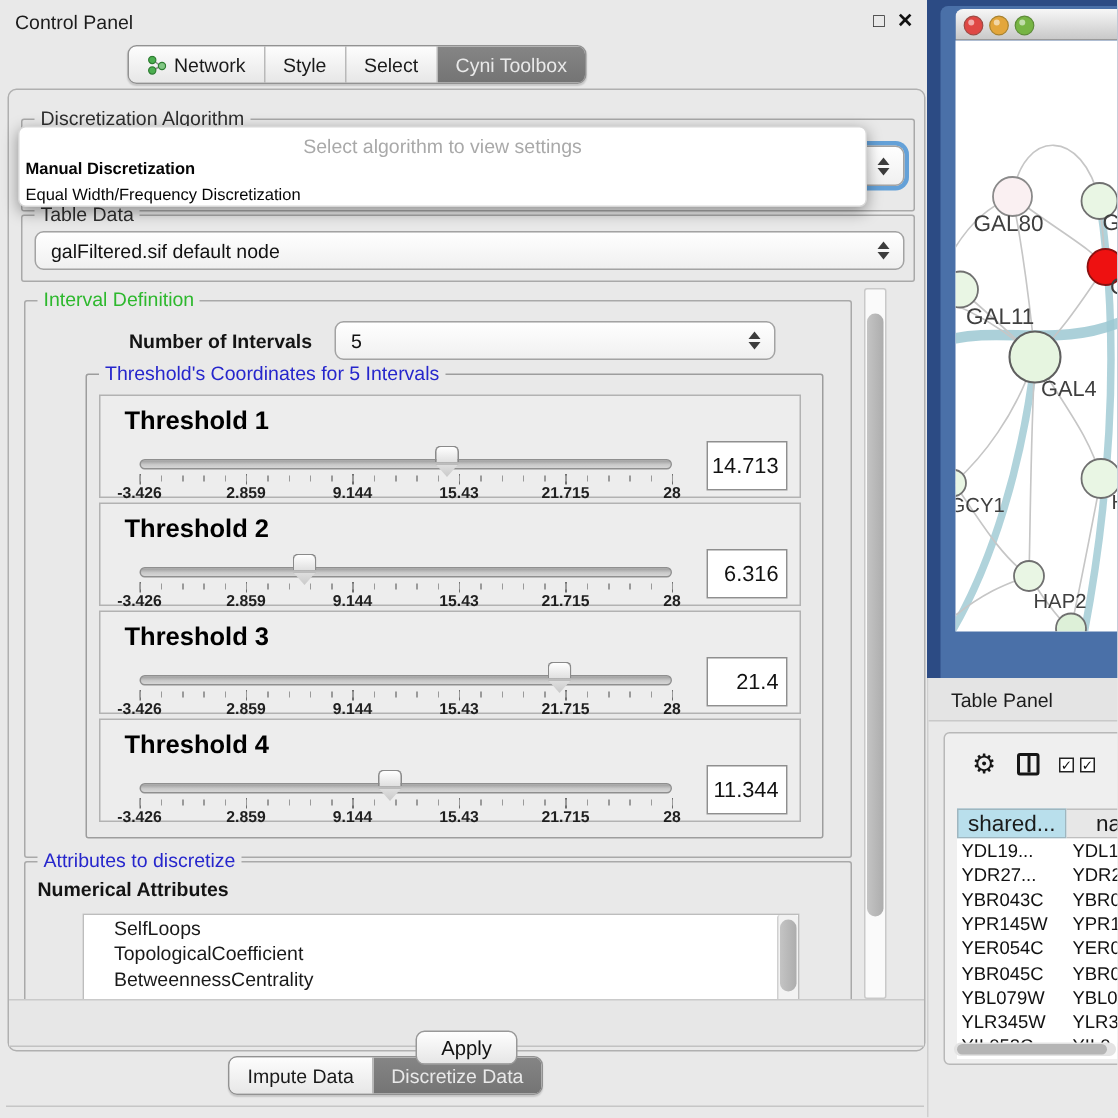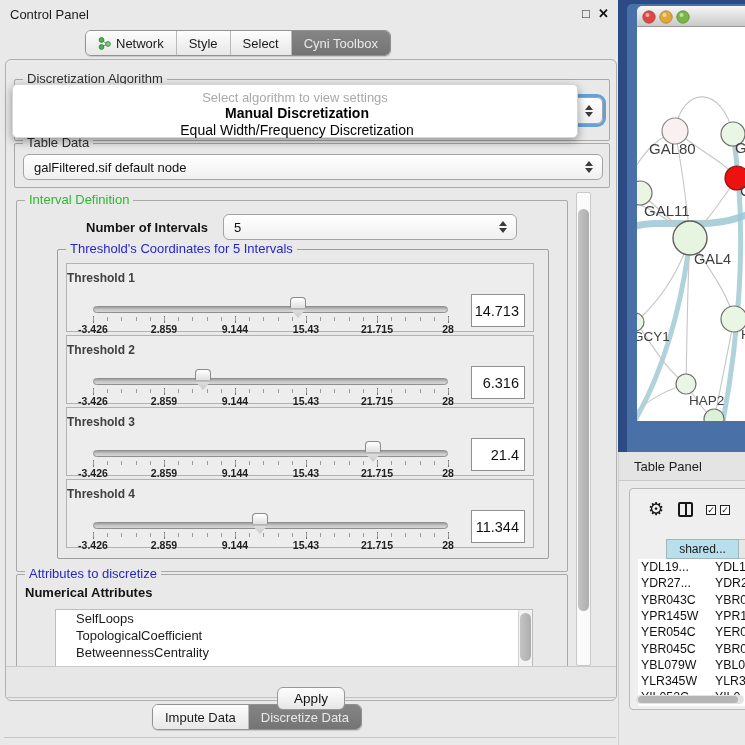--- a/index.html
+++ b/index.html
@@ -37,31 +37,31 @@
   .stepper { position:absolute; right:9px; top:50%; transform:translateY(-50%); display:flex; flex-direction:column; gap:2px; }
   .arr-up   { width:0; height:0; border-left:4px solid transparent; border-right:4px solid transparent; border-bottom:5px solid #3c3c3c; }
   .arr-down { width:0; height:0; border-left:4px solid transparent; border-right:4px solid transparent; border-top:5px solid #3c3c3c; }
 
   .combo-focused { box-shadow:0 0 0 3px #64a1d8; }
 
   
   .popup { position:absolute; left:12px; top:84px; width:566px; height:54px; background:#ffffff; border:1px solid #d7d7d7;
            border-radius:5px; box-shadow:0 3px 10px rgba(0,0,0,.38); z-index:60; }
   .popup-prompt { text-align:center; padding-top:5px; font-size:13px; color:#a9a9a9; }
-  .popup-item { padding-left:4px; font-size:14px; color:#050505; line-height:17px;text-align:center; }
+  .popup-item { padding-left:4px; font-size:11px; color:#050505; line-height:17px; }
   .popup-item.first { font-weight:bold; }
 
   
   .v-scrollbar { position:absolute; background:#fafafa; border:1px solid #c9c9c9; border-radius:2px; }
   .v-thumb { position:absolute; left:1px; width:11px; background:linear-gradient(90deg,#c4c4c4,#adadad); border-radius:6px; }
 
   
   .num-label { position:absolute; left:69px; top:19px; font-size:13px; font-weight:bold; color:#141414; }
   .th-panel { position:absolute; left:8px; width:468px; height:69px; background:#ededed; border:1px solid #b2b2b2; }
-  .th-label { position:absolute; left:0; top:7px; font-size:12px; font-weight:bold; color:#404040; }
+  .th-label { position:absolute; left:16px; top:7px; font-size:17px; font-weight:bold; color:#000000; }
   .track { position:absolute; left:26px; top:42px; width:355px; height:7px; border-radius:4px;
            background:linear-gradient(#9e9e9e,#c9c9c9 55%,#d6d6d6); border:1px solid #8f8f8f; }
   .thumb { position:absolute; top:33px; width:16px; height:11px; background:linear-gradient(#ffffff,#e0e0e0);
            border:1px solid #8a8a8a; border-bottom:none; border-radius:4px 4px 0 0; z-index:2; }
   .thumb::after { content:''; position:absolute; top:11px; left:-1px; width:16px; height:8px;
            background:linear-gradient(#dedede,#c9c9c9); clip-path:polygon(0 0,100% 0,50% 100%);
            border-top:1px solid #bbb; }
   .ticks-minor { position:absolute; left:26px; top:53px; width:356px; height:4px;
            background:repeating-linear-gradient(90deg,#9a9a9a 0 1px,transparent 1px 14.2px); }
   .ticks-major { position:absolute; left:26px; top:52px; width:356px; height:7px;
@@ -96,22 +96,22 @@
   .tp-region { position:absolute; left:618px; top:452px; width:127px; height:293px; background:#e9e9e9; border-left:1px solid #cfcfcf; }
   .tp-header { position:absolute; left:0; top:0; width:127px; height:29px; background:#e4e4e4; border-bottom:1px solid #c9c9c9; }
   .tp-title { position:absolute; left:15px; top:7px; font-size:13px; color:#1c1c1c; }
   .tp-body { position:absolute; left:10px; top:36px; width:120px; height:222px; background:#efefef; border:1px solid #b8b8b8; border-radius:4px; overflow:hidden; }
   .gear-ic { position:absolute; left:18px; top:9px; font-size:18px; color:#161616; }
   .split-ic { position:absolute; left:48px; top:13px; width:15px; height:15px; border:2px solid #161616; border-radius:2px; }
   .split-ic::after { content:''; position:absolute; left:5px; top:0; width:2px; height:11px; background:#161616; }
   .chk { position:absolute; top:16px; width:10px; height:10px; border:1.5px solid #222; background:#fff; font-size:9px; line-height:8px;
          text-align:center; color:#111; }
   .tbl { position:absolute; left:8px; top:50px; }
-  .tbl-hcell { position:absolute; top:0; height:20px; font-size:12px; color:#1a1a1a; display:flex; align-items:center; justify-content:center;
-               border:1px solid #9fb6bf;margin-left:28px; }
+  .tbl-hcell { position:absolute; top:0; height:20px; font-size:15px; color:#1a1a1a; display:flex; align-items:center; justify-content:center;
+               border:1px solid #9fb6bf; }
   .hc1 { left:0; width:73px; background:#b9dfec; }
   .hc2 { left:73px; width:78px; background:#e7e7e7; border-color:#bfbfbf; border-left:none; }
   .tbl-row { position:absolute; left:0; width:160px; height:16.3px; background:#fff; }
   .tc { position:absolute; top:1px; font-size:12.3px; color:#101010; white-space:nowrap; }
   .tc1 { left:3px; } .tc2 { left:77px; }
   .rows-bg { position:absolute; left:8px; top:70px; width:150px; height:136px; background:#ffffff; }
   .h-scroll { position:absolute; left:6px; top:206px; width:108px; height:9px; background:#e3e3e3; border-radius:5px; }
   .h-thumb { position:absolute; left:2px; top:1px; width:100px; height:7px; background:#b5b5b5; border-radius:4px; }
 
   .icon-net { display:inline-block; width:13px; height:13px; }

